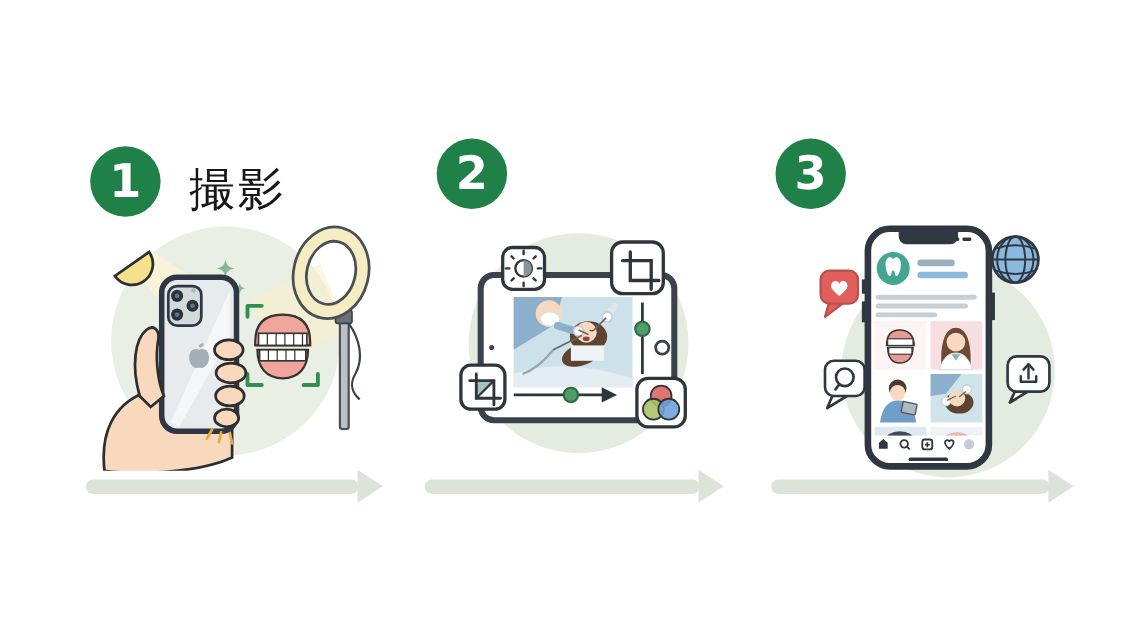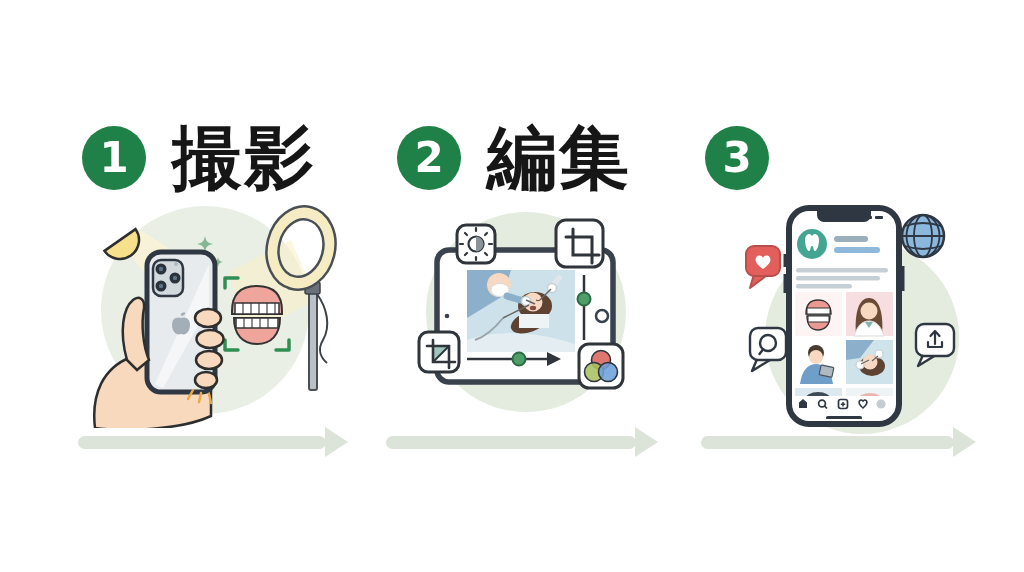--- a/index.html
+++ b/index.html
@@ -24,25 +24,26 @@
     background: #1f8048;
     color: #ffffff;
     font-size: 42px;
     font-weight: bold;
     display: flex;
     align-items: center;
     justify-content: center;
     line-height: 1;
   }
   .step-title {
-    font-size: 70px;
-    font-weight: 700;
+    font-size: 42px;
+    font-weight: 400;
     color: #161616;
     letter-spacing: 2px;
     line-height: 64px;
+    margin-top: 14px;
   }
   .illus { position: absolute; }
   .flow-arrow {
     position: absolute;
     top: 436px;
     height: 13px;
     background: #dce3d8;
     border-radius: 7px;
   }
   .flow-arrow::after {
@@ -61,21 +62,20 @@
 
 <div class="canvas">
 
   <div class="step-header" style="left:82px;">
     <div class="badge">1</div>
     <div class="step-title">撮影</div>
   </div>
 
   <div class="step-header" style="left:397px;">
     <div class="badge">2</div>
-    <div class="step-title">編集</div>
   </div>
 
   <div class="step-header" style="left:705px;">
     <div class="badge">3</div>
   </div>
 
   <svg class="illus" style="left:65px; top:200px;" width="280" height="228" viewBox="0 0 280 228">
     <circle cx="140" cy="110" r="104" fill="#e9efe4"></circle>
 
     <polygon points="58,46 76,30 152,80 114,116" fill="#fbf2d6" opacity="0.8"></polygon>

